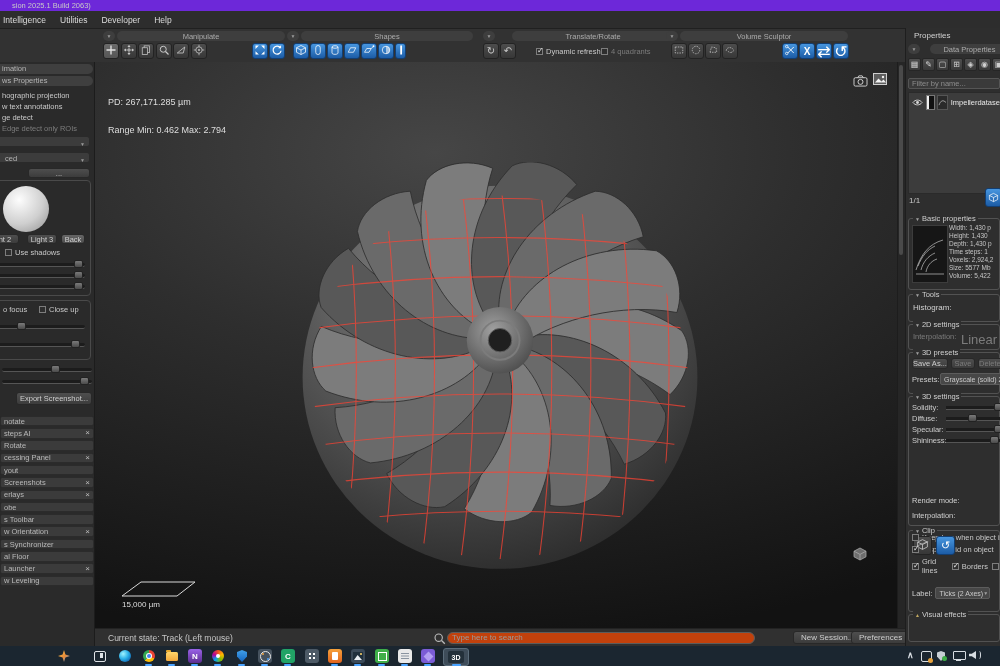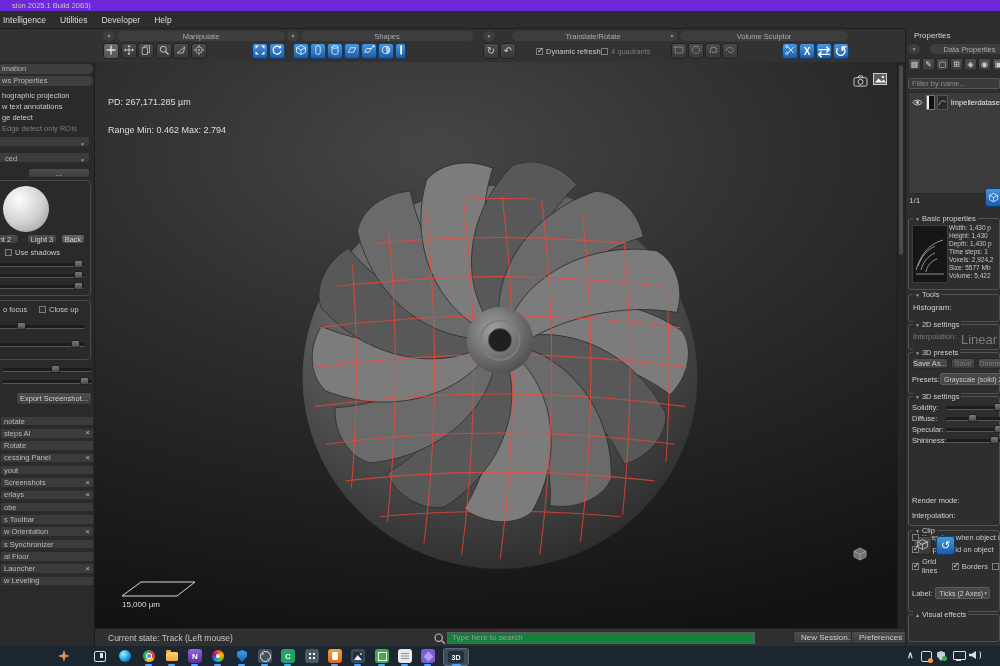--- a/index.html
+++ b/index.html
@@ -33,21 +33,21 @@
   .btn{background:linear-gradient(#4e4e4e,#3c3c3c);border:1px solid #282828;border-radius:3px;color:#cfcfcf;font-size:7.5px;display:flex;align-items:center;justify-content:center;box-sizing:border-box}
   .lp-row{height:10.5px;margin:1.8px 1px 0 0;background:#3b3b3b;border:1px solid #2b2b2b;border-radius:2px;display:flex;align-items:center;justify-content:space-between;padding:0 3px;box-sizing:border-box}
   .lp-row .lbl{font-size:7.5px;color:#b9b9b9;white-space:nowrap}
   .lp-row .x{font-size:8px;color:#bdbdbd;line-height:8px}
   
   #viewport{left:95px;top:62px;width:810px;height:566px;overflow:hidden;
     background:radial-gradient(ellipse 120% 95% at 42% 16%,#464646 0%,#2e2e2e 38%,#121212 92%)}
   .vp-text{position:absolute;color:#dedede;font-size:9px}
   
   #statusbar{left:95px;top:628px;width:810px;height:18px;background:#303030;border-top:1px solid #222;box-sizing:border-box}
-  #search-input{position:absolute;left:352px;top:2.5px;width:308px;height:12px;background:#15803d;border:1px solid #5c5c5c;border-radius:0;color:#cfcfcf;font-size:8px;padding:0 4px;box-sizing:border-box}
+  #search-input{position:absolute;left:352px;top:2.5px;width:308px;height:12px;background:#c2410c;border:1px solid #5c5c5c;border-radius:6px;color:#cfcfcf;font-size:8px;padding:0 4px;box-sizing:border-box}
   #search-input::placeholder{color:#9a9a9a}
   .sb-btn{position:absolute;top:2px;height:13px;padding:0 7px;line-height:12px;font-size:8px}
   
   #rightpanel{left:905px;top:28px;width:95px;height:618px;background:#2e2e2e;border-left:1px solid #1e1e1e;box-sizing:border-box;overflow:hidden}
   .rp{position:absolute}
   .rp-title{font-size:8px;color:#d2d2d2}
   .group{position:absolute;left:2px;right:0;border:1px solid #525252;border-radius:3px}
   .group-title{position:absolute;top:-5px;left:4px;background:#2e2e2e;padding:0 2px;font-size:7.5px;color:#cfcfcf;white-space:nowrap}
   .chev{font-size:5px;color:#a0a0a0;margin-right:2px}
   .sm-btn{width:13px;height:13px;background:linear-gradient(#4e4e4e,#3a3a3a);border:1px solid #262626;border-radius:2px;color:#cfcfcf;font-size:8px;display:flex;align-items:center;justify-content:center;box-sizing:border-box}

